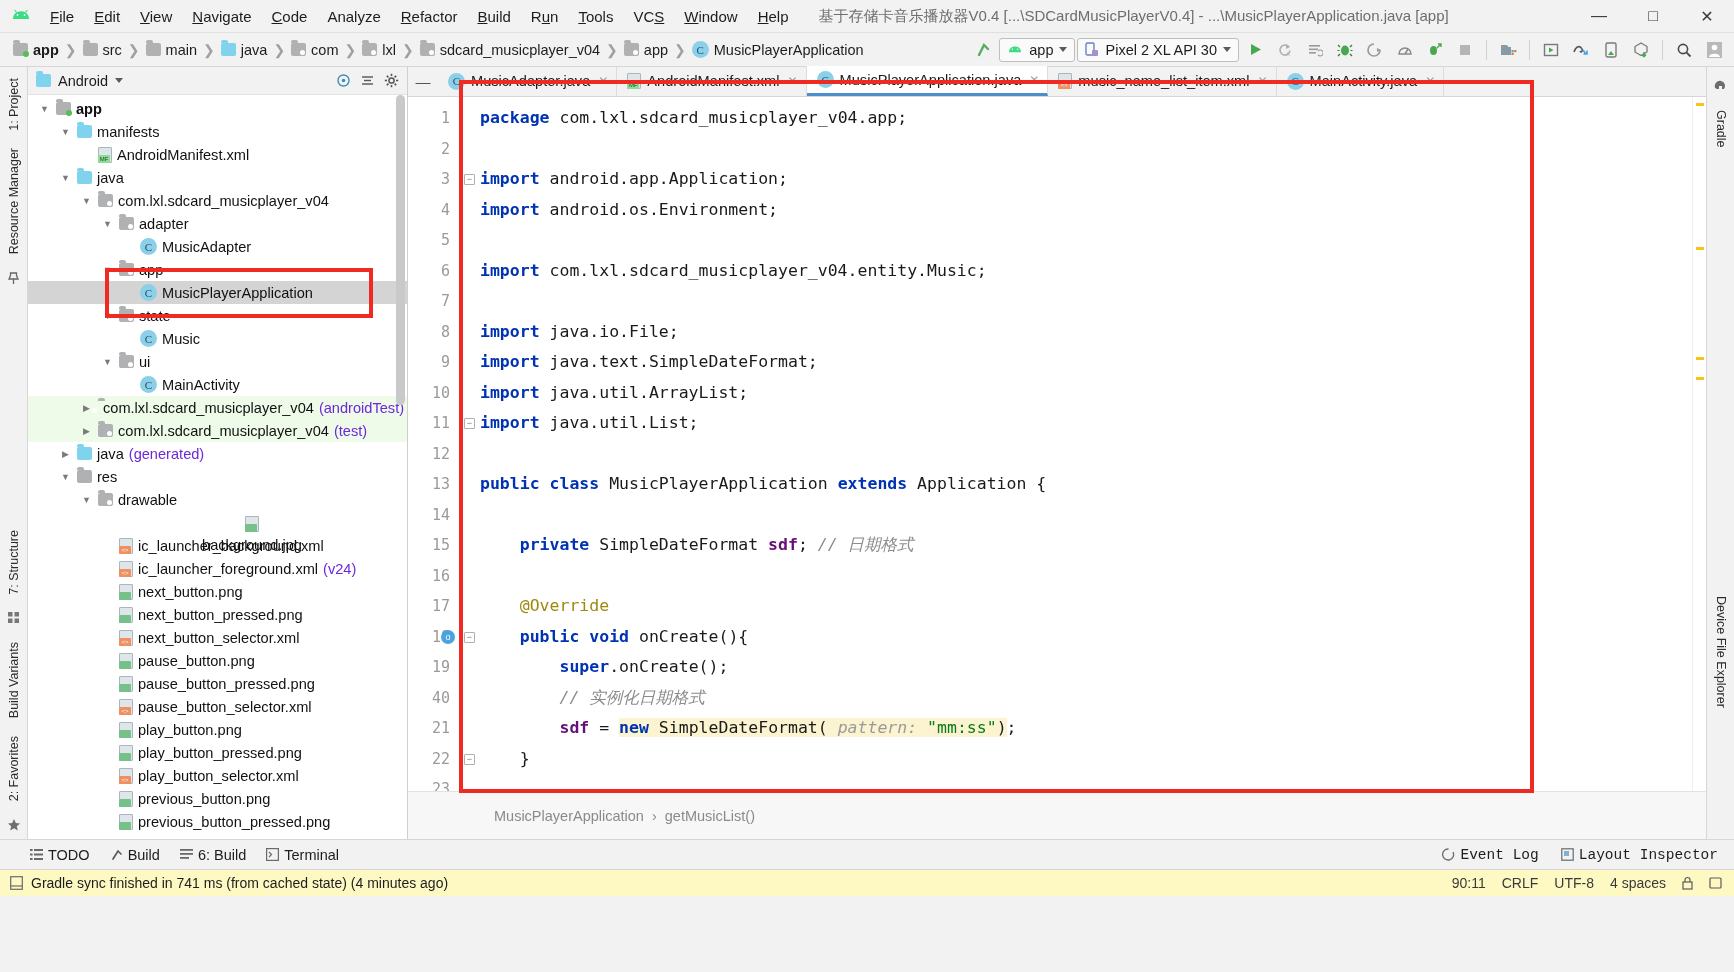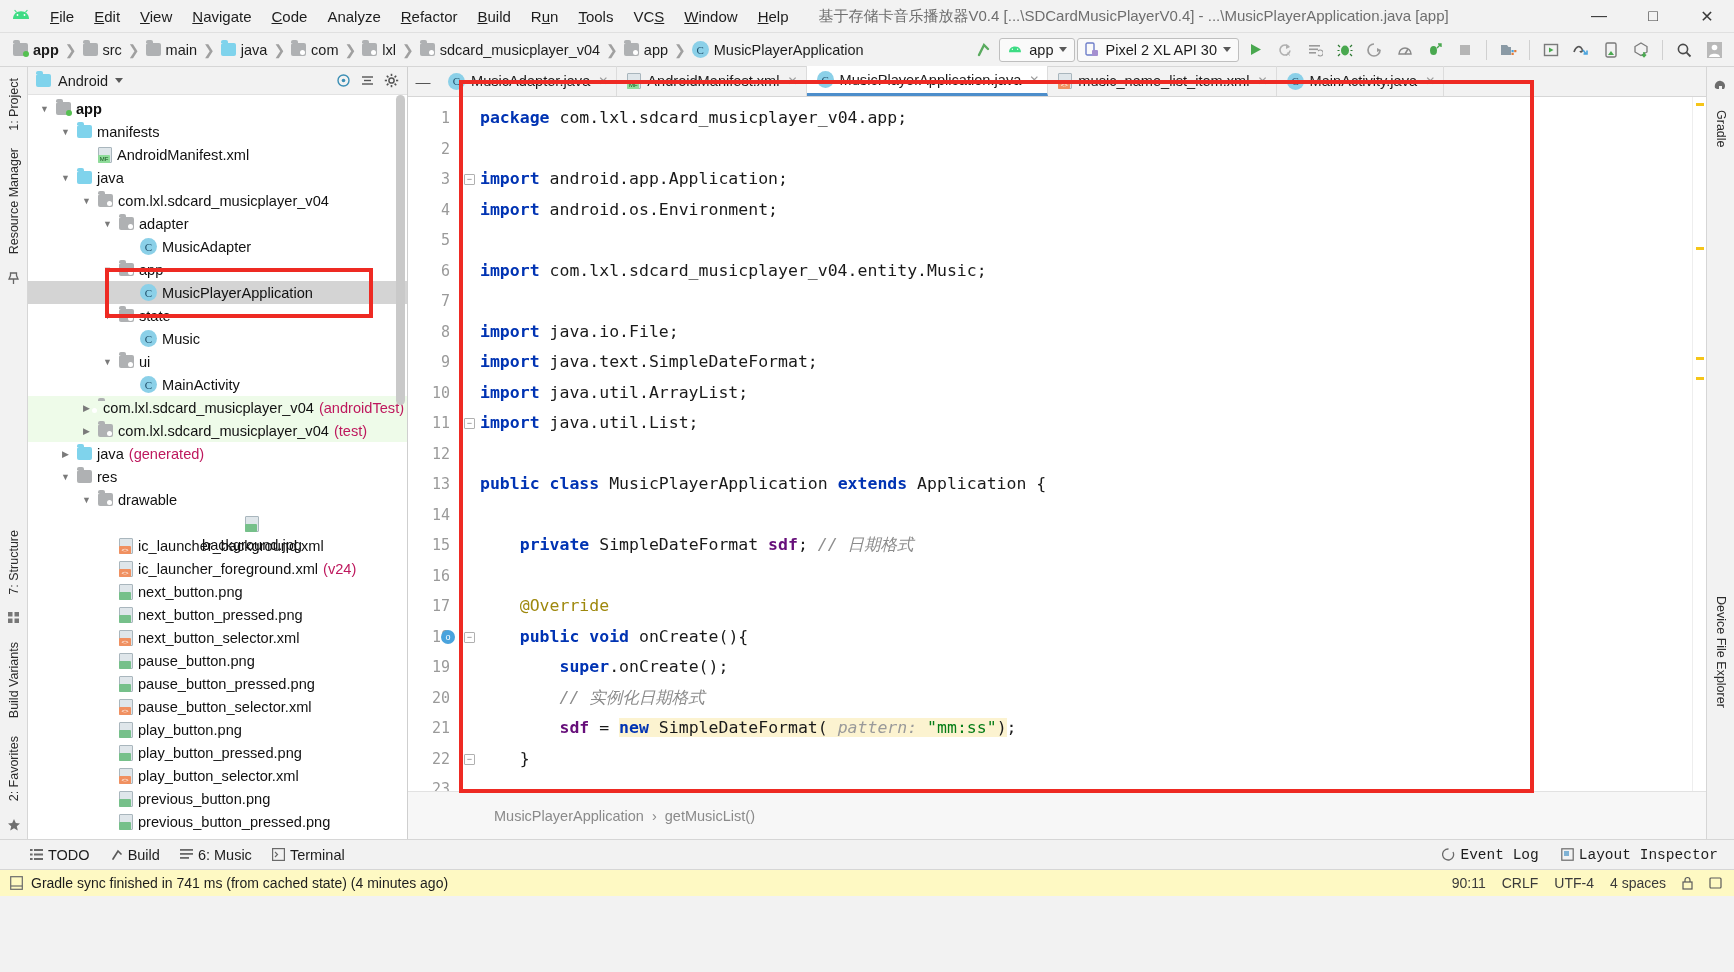--- a/index.html
+++ b/index.html
@@ -92,21 +92,21 @@
   .tree { flex:1; overflow:hidden; position:relative; padding-top: 2px; font-size: 14.6px; }
   .trow {
     display:flex; align-items:center; height:23px; gap:5px; white-space:nowrap;
     padding-right:4px;
   }
   .trow.sel { background:#d4d4d4; }
   .trow.testsrc { background:#eefbe9; }
   .twist { width:13px; text-align:center; color:#7a7a7a; font-size:9px; flex:none;}
   .tlabel { color:#111; }
   .tlabel.bold{font-weight:bold;}
-  .tdim { color:#be185d; }
+  .tdim { color:#6d28d9; }
   .file-ic{ width:14px;height:16px; position:relative; flex:none; }
   .file-ic .pg{position:absolute;inset:0;background:#dfe6ea;border:1px solid #a9b6bd;border-radius:1px;}
   .file-ic .badge{position:absolute;left:0;bottom:0;width:12px;height:8px;border-radius:1px;font-size:6px;color:#fff;display:flex;align-items:center;justify-content:center;font-family:"Liberation Sans",sans-serif;}
   .badge.img{background:#76c08a;}
   .badge.xml{background:#f09060;}
   .badge.mf{background:#8fdc9a;color:#14501e;}
   .tree-scroll{position:absolute;right:2px;top:0;width:9px;height:310px;background:#c9c9c9;border-radius:5px;}
 
   
   .editor-col { flex:1; display:flex; flex-direction:column; background:#fff; position:relative; min-width:0; }
@@ -702,21 +702,21 @@
           <div class="gline">10</div>
           <div class="gline">11</div>
           <div class="gline">12</div>
           <div class="gline">13</div>
           <div class="gline">14</div>
           <div class="gline">15</div>
           <div class="gline">16</div>
           <div class="gline">17</div>
           <div class="gline">18</div>
           <div class="gline">19</div>
-          <div class="gline">20</div>
+          <div class="gline">40</div>
           <div class="gline">21</div>
           <div class="gline">22</div>
           <div class="gline">23</div>
         </div>
       <div class="fold-col" id="foldcol">
           <div class="foldmark" style="top: 77px; left: 4px;">−</div>
           <div class="foldmark" style="top: 321px; left: 4px;">−</div>
           <div class="foldmark" style="top: 534.5px; left: 4px;">−</div>
           <div class="foldmark" style="top: 656.5px; left: 4px;">−</div>
         </div>
@@ -766,21 +766,21 @@
         <path d="M3 11 L8 3 L11 6" stroke="#5a5a5a" stroke-width="1.7" fill="none" stroke-linecap="round"></path>
       </svg>
     <span>Build</span>
   </div>
   <div class="tw-item">
     <svg width="13" height="13" viewBox="0 0 13 13">
         <rect x="0" y="1" width="13" height="1.8" fill="#6a6a6a"></rect>
         <rect x="0" y="5" width="13" height="1.8" fill="#6a6a6a"></rect>
         <rect x="0" y="9" width="9" height="1.8" fill="#6a6a6a"></rect>
       </svg>
-    <span>6: Music</span>
+    <span>6: Build</span>
   </div>
   <div class="tw-item">
     <svg width="13" height="13" viewBox="0 0 13 13">
         <rect x="0.6" y="0.6" width="11.8" height="11.8" fill="none" stroke="#6a6a6a" stroke-width="1.2"></rect>
         <path d="M3 4 L5.5 6.5 L3 9" stroke="#6a6a6a" stroke-width="1.2" fill="none"></path>
       </svg>
     <span>Terminal</span>
   </div>
   <div class="tw-right">
     <div class="tw-item">
@@ -801,21 +801,21 @@
 
 <div class="statusbar">
   <svg width="13" height="14" viewBox="0 0 13 14">
       <rect x="0.7" y="0.7" width="11.6" height="12.6" fill="none" stroke="#6a6a6a" stroke-width="1.2"></rect>
       <line x1="0.7" y1="10" x2="12.3" y2="10" stroke="#6a6a6a" stroke-width="1.2"></line>
     </svg>
   <span>Gradle sync finished in 741 ms (from cached state) (4 minutes ago)</span>
   <div class="sb-right">
     <span>90:11</span>
     <span>CRLF</span>
-    <span>UTF-4</span>
+    <span>UTF-8</span>
     <span>4 spaces</span>
     <svg width="11" height="14" viewBox="0 0 11 14">
         <rect x="1" y="6" width="9" height="7" fill="none" stroke="#5a5a5a" stroke-width="1.2"></rect>
         <path d="M3 6 V4 A2.5 2.5 0 0 1 8 4 V6" fill="none" stroke="#5a5a5a" stroke-width="1.2"></path>
       </svg>
     <svg width="13" height="14" viewBox="0 0 13 14">
         <rect x="1" y="2" width="11" height="10" rx="1" fill="none" stroke="#5a5a5a" stroke-width="1.2"></rect>
       </svg>
   </div>
 </div>

